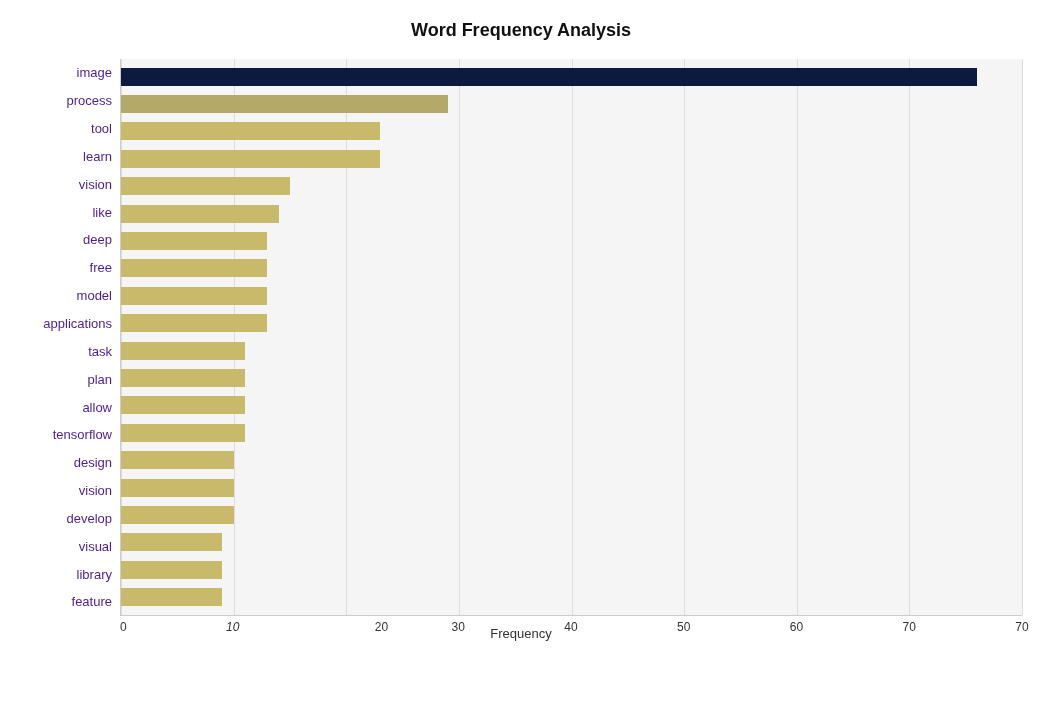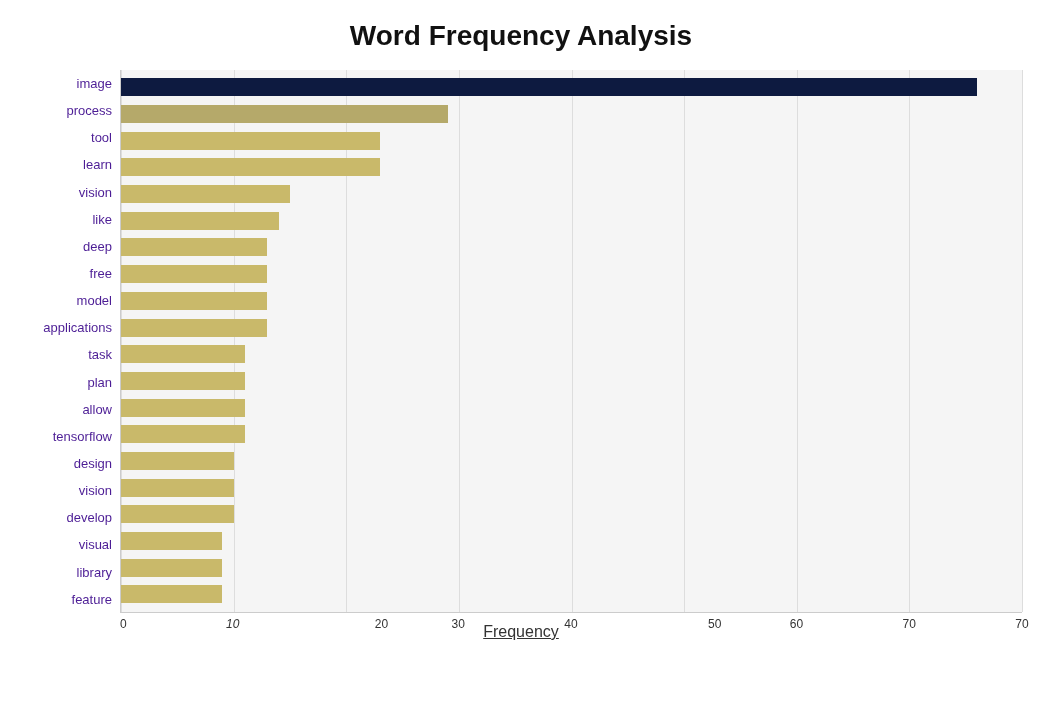--- a/index.html
+++ b/index.html
@@ -16,21 +16,21 @@
       width: 1042px;
       height: 701px;
       background: #fff;
       position: relative;
       display: flex;
       flex-direction: column;
       align-items: center;
       padding: 20px 20px 60px 20px;
     }
     .chart-title {
-      font-size: 28px;
+      font-size: 18px;
       font-weight: bold;
       margin-bottom: 18px;
       color: #111;
       text-align: right;
     }
     .chart-area {
       display: flex;
       flex-direction: row;
       width: 100%;
       flex: 1;
@@ -115,25 +115,24 @@
       font-size: 12px;
       color: #333;
       text-align: center;
       transform: translateX(-50%);
     }
     .x-label:first-child {
       transform: none;
     }
     .x-axis-title {
       text-align: center;
-      font-size: 16px;
+      font-size: 13px;
       color: #333;
       margin-top: 6px;
       width: 100%;
-      text-decoration: underline;
     }
   </style>
 </head>
 <body>
 
 <div class="chart-container">
   <div class="chart-title">Word Frequency Analysis</div>
   <div class="chart-area">
     <div class="y-labels" id="y-labels">
         <div class="y-label">image</div>
@@ -234,20 +233,20 @@
     </div>
   </div>
   <div class="x-axis-area">
     <div class="x-labels-spacer"></div>
     <div class="x-labels" id="x-labels">
         <span class="x-label" style="position: absolute; left: 0%;">0</span>
         <span class="x-label" style="position: absolute; left: 12.5%; font-style: italic;">10</span>
         <span class="x-label" style="position: absolute; left: 25%; margin-left: 36px;">20</span>
         <span class="x-label" style="position: absolute; left: 37.5%;">30</span>
         <span class="x-label" style="position: absolute; left: 50%;">40</span>
-        <span class="x-label" style="position: absolute; left: 62.5%; margin-left: 31px;">50</span>
+        <span class="x-label" style="position: absolute; left: 62.5%;">50</span>
         <span class="x-label" style="position: absolute; left: 75%;">60</span>
         <span class="x-label" style="position: absolute; left: 87.5%;">70</span>
         <span class="x-label" style="position: absolute; left: 100%;">70</span>
       </div>
   </div>
   <div class="x-axis-title">Frequency</div>
 </div>
 
 </body></html>

